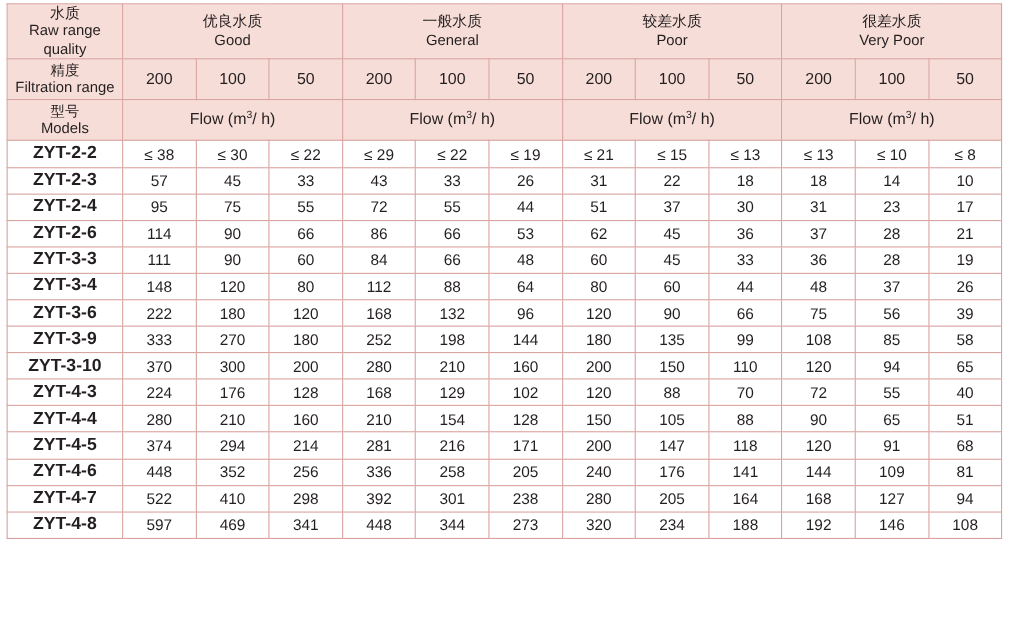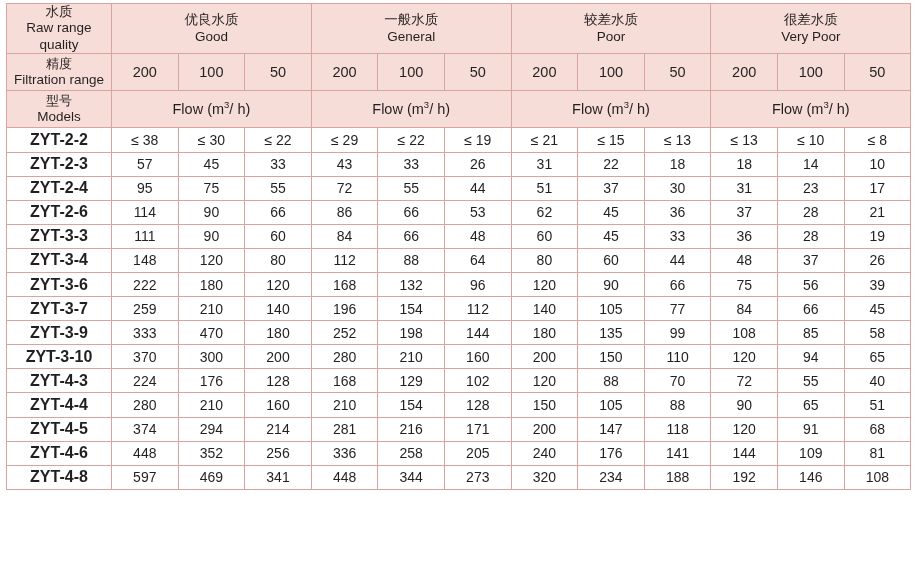--- a/index.html
+++ b/index.html
@@ -256,38 +256,23 @@
           <td>132</td>
           <td>96</td>
           <td>120</td>
           <td>90</td>
           <td>66</td>
           <td>75</td>
           <td>56</td>
           <td>39</td>
         </tr>
         <tr>
-          <td class="model">ZYT-3-7</td>
-          <td>259</td>
-          <td>210</td>
-          <td>140</td>
-          <td>196</td>
-          <td>154</td>
-          <td>112</td>
-          <td>140</td>
-          <td>105</td>
-          <td>77</td>
-          <td>84</td>
-          <td>66</td>
-          <td>45</td>
-        </tr>
-        <tr>
           <td class="model">ZYT-3-9</td>
           <td>333</td>
-          <td>470</td>
+          <td>270</td>
           <td>180</td>
           <td>252</td>
           <td>198</td>
           <td>144</td>
           <td>180</td>
           <td>135</td>
           <td>99</td>
           <td>108</td>
           <td>85</td>
           <td>58</td>
@@ -361,20 +346,35 @@
           <td>258</td>
           <td>205</td>
           <td>240</td>
           <td>176</td>
           <td>141</td>
           <td>144</td>
           <td>109</td>
           <td>81</td>
         </tr>
         <tr>
+          <td class="model">ZYT-4-7</td>
+          <td>522</td>
+          <td>410</td>
+          <td>298</td>
+          <td>392</td>
+          <td>301</td>
+          <td>238</td>
+          <td>280</td>
+          <td>205</td>
+          <td>164</td>
+          <td>168</td>
+          <td>127</td>
+          <td>94</td>
+        </tr>
+        <tr>
           <td class="model">ZYT-4-8</td>
           <td>597</td>
           <td>469</td>
           <td>341</td>
           <td>448</td>
           <td>344</td>
           <td>273</td>
           <td>320</td>
           <td>234</td>
           <td>188</td>

